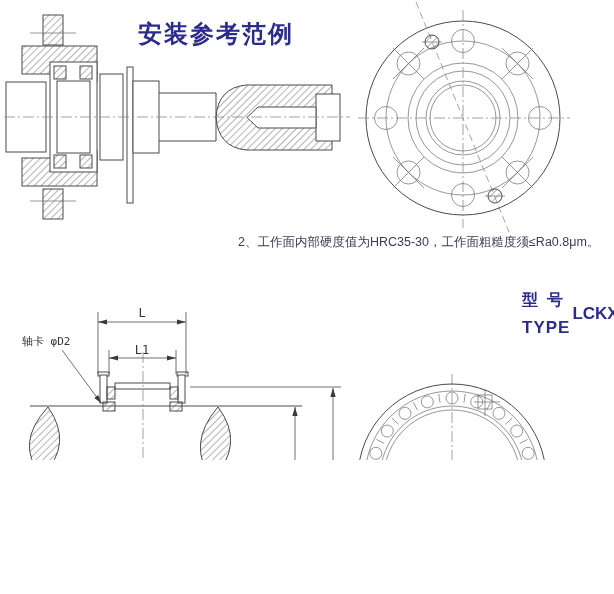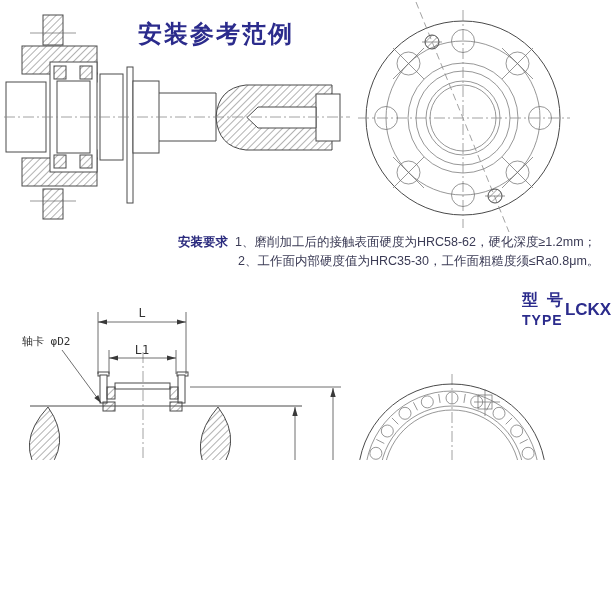--- a/index.html
+++ b/index.html
@@ -16,21 +16,21 @@
   .arr{fill:#3a3a3a;stroke:none;}
   .dimtext{font-family:"DejaVu Sans Mono","Liberation Mono",monospace;font-size:12px;fill:#333;}
   #title{position:absolute;left:138px;top:18px;font-size:24px;font-weight:bold;
          color:#2b2b8c;letter-spacing:2px;white-space:nowrap;}
   #req{position:absolute;left:178px;top:233px;font-size:12.5px;color:#3b3b55;line-height:19px;white-space:nowrap;}
   #req .lbl{font-weight:bold;color:#2b2b7e;margin-right:7px;}
   #req .row2{padding-left:60px;}
   #model{position:absolute;left:522px;top:290px;display:flex;align-items:center;color:#2b2b8c;font-weight:bold;}
   #model .col{display:flex;flex-direction:column;line-height:20px;}
   #model .cn{font-size:16px;white-space:pre;}
-  #model .en{font-size:14px;letter-spacing:1px;}
+  #model .en{font-size:17px;letter-spacing:1px;margin-top:8px;}
   #model .val{font-size:17px;margin-left:2px;}
 </style>
 </head>
 <body>
 
 <div id="page">
 
   <div id="title">安装参考范例</div>
 
   <svg style="left:0;top:5px" width="358" height="262" viewBox="0 5 358 262">
@@ -108,23 +108,20 @@
     </g>
     <g>
       <circle class="hatch" cx="432" cy="42" r="7"></circle>
       <line class="thin" x1="422" y1="42" x2="442" y2="42"></line>
       <circle class="hatch" cx="495" cy="196" r="7"></circle>
       <line class="thin" x1="485" y1="196" x2="505" y2="196"></line>
     </g>
   </svg>
 
   <div id="req">
-    <div>
-      <span class="lbl">安装要求</span><span>1、磨削加工后的接触表面硬度为HRC58-62，硬化深度≥1.2mm；</span>
-    </div>
     <div class="row2">2、工作面内部硬度值为HRC35-30，工作面粗糙度须≤Ra0.8μm。</div>
   </div>
 
   <div id="model">
     <div class="col">
       <span class="cn">型  号</span>
       <span class="en">TYPE</span>
     </div>
     <span class="val">LCKX</span>
   </div>

